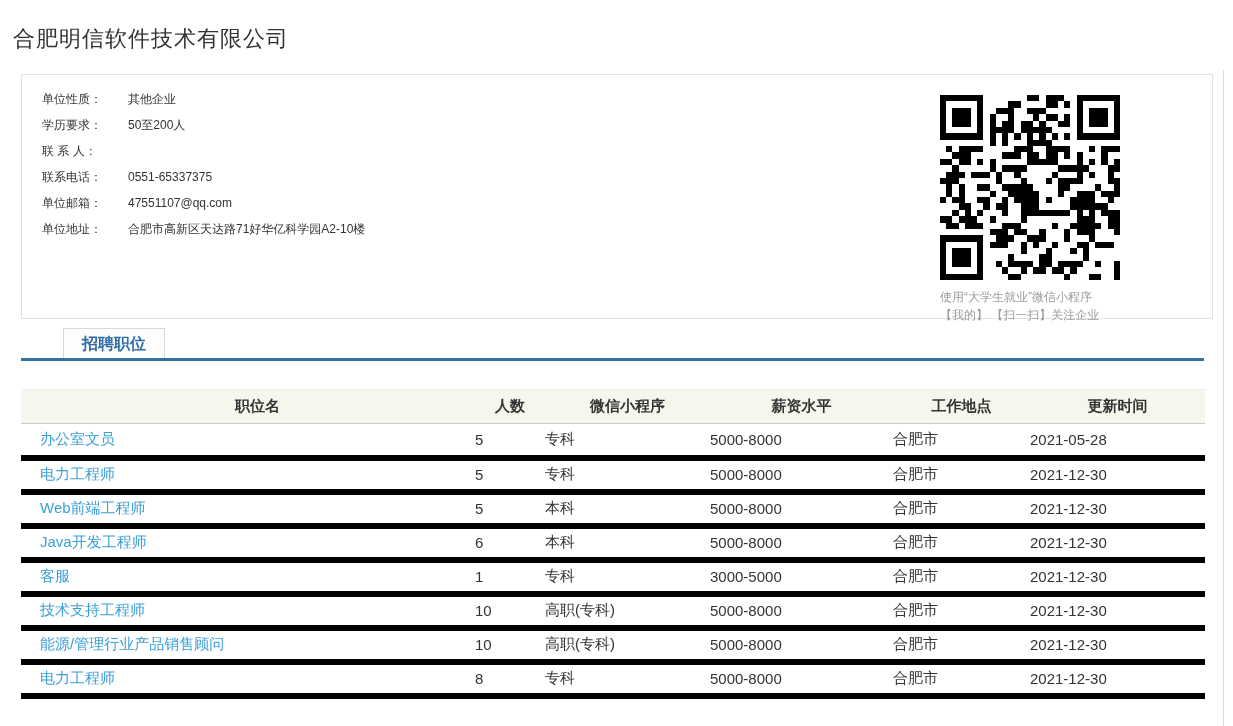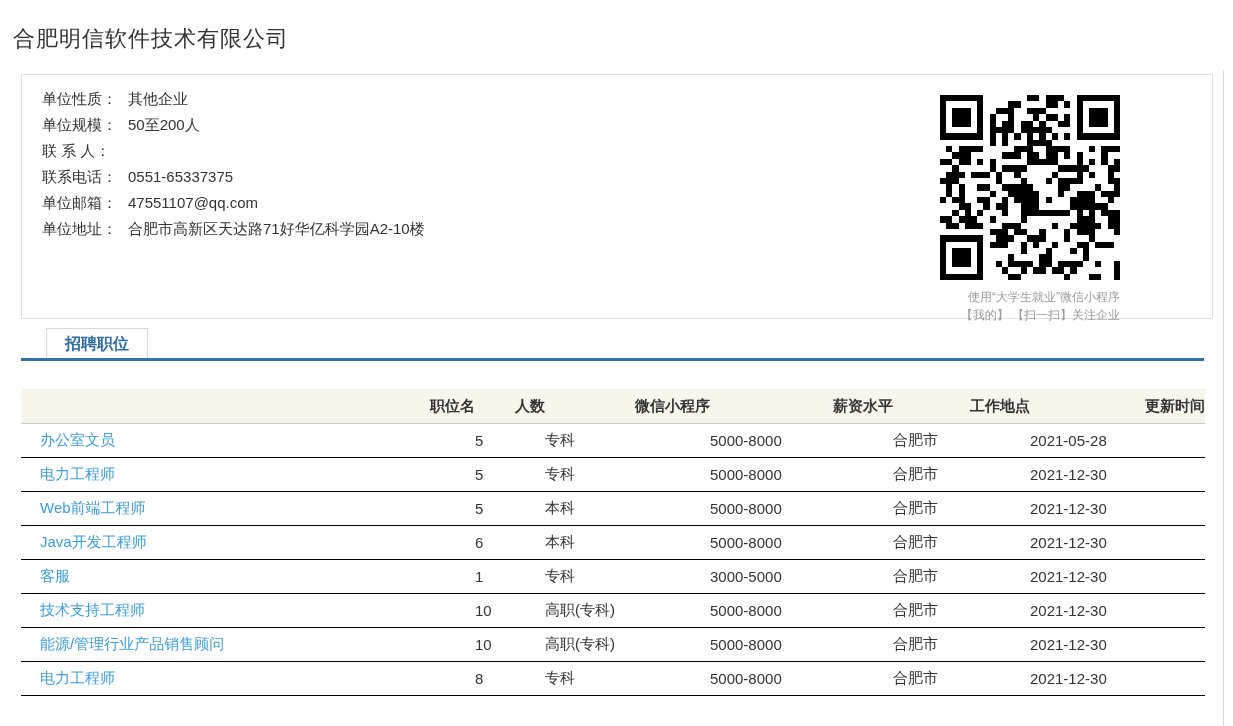--- a/index.html
+++ b/index.html
@@ -22,81 +22,81 @@
     margin:0; letter-spacing:1px;
   }
   
   .info-panel{
     position:absolute; left:21px; top:74px;
     width:1192px; height:245px;
     border:1px solid #e2e2e2;
     background:#fff;
   }
   .info-fields{ position:absolute; left:20px; top:11px; }
-  .info-line{ height:26px; line-height:26px; font-size:15px; white-space:pre; }
+  .info-line{ height:26px; line-height:26px; font-size:12px; white-space:pre; }
   .info-line .label{ color:#333; display:inline-block; min-width:82px; }
   .info-line .value{ color:#333; margin-left:4px; }
   
   .qr-wrap{
     position:absolute; top:20px; right:92px; width:180px;
-    text-align:right;
+    text-align:left;
   }
   .qr-code{ width:180px; height:185px; display:block; }
   .qr-captions{
     margin-top:8px; font-size:12px; line-height:18px; color:#9b9b9b;
     white-space:nowrap;
   }
   
   .tab-bar{
     position:absolute; left:21px; top:328px; width:1183px; height:33px;
   }
   .tab-underline{
     position:absolute; left:0; bottom:0; width:100%; height:3px;
     background:#3173a3;
   }
   .tab{
-    position:absolute; left:25px; top:0; height:30px;
+    position:absolute; left:42px; top:0; height:30px;
     line-height:29px; padding:0 18px;
     background:#fdfdfd;
     border:1px solid #d8d8d8; border-bottom:none;
     color:#2e6da4; font-size:16px; font-weight:bold;
     cursor:pointer; z-index:2;
   }
   
   .jobs-table{
     position:absolute; left:21px; top:389px; width:1184px;
     border-collapse:collapse; table-layout:fixed;
     font-size:15px;
   }
   .jobs-table th{
     background:#f7f6ec;
-    height:34px; text-align:right; font-weight:bold; color:#333;
+    height:34px; text-align:center; font-weight:bold; color:#333;
     border-top:1px solid #ededed;
     border-bottom:1px solid #c9c9c9;
     padding:0;
   }
   .jobs-table td{
     height:34px; padding:0; color:#333;
-    border-bottom:1px solid #000000;
+    border-bottom:6px solid #000000;
     overflow:hidden; white-space:nowrap;
   }
   .jobs-table th.first, .jobs-table td.first{ padding-left:19px; }
   .job-link{ color:#3b9fd9; text-decoration:none; cursor:pointer; }
 </style>
 </head>
 <body>
 
 <div class="page-border-right"></div>
 
 <h1 class="page-title">合肥明信软件技术有限公司</h1>
 
 <div class="info-panel">
   <div class="info-fields" id="info-fields">
       <div class="info-line"><span class="label">单位性质：</span><span class="value">其他企业</span></div>
-      <div class="info-line"><span class="label">单位规模：</span><span class="value">50至200人</span></div>
+      <div class="info-line"><span class="label">学历要求：</span><span class="value">50至200人</span></div>
       <div class="info-line"><span class="label">联 系 人：</span><span class="value"></span></div>
       <div class="info-line"><span class="label">联系电话：</span><span class="value">0551-65337375</span></div>
       <div class="info-line"><span class="label">单位邮箱：</span><span class="value">47551107@qq.com</span></div>
       <div class="info-line"><span class="label">单位地址：</span><span class="value">合肥市高新区天达路71好华亿科学园A2-10楼</span></div>
     </div>
 
   <div class="qr-wrap">
     <svg class="qr-code" id="qr-code" viewBox="0 0 29 29" shape-rendering="crispEdges" preserveAspectRatio="none">
         <rect x="0" y="0" width="29" height="29" fill="#ffffff"></rect>
         <rect x="0" y="0" width="1" height="1" fill="#000000"></rect>

